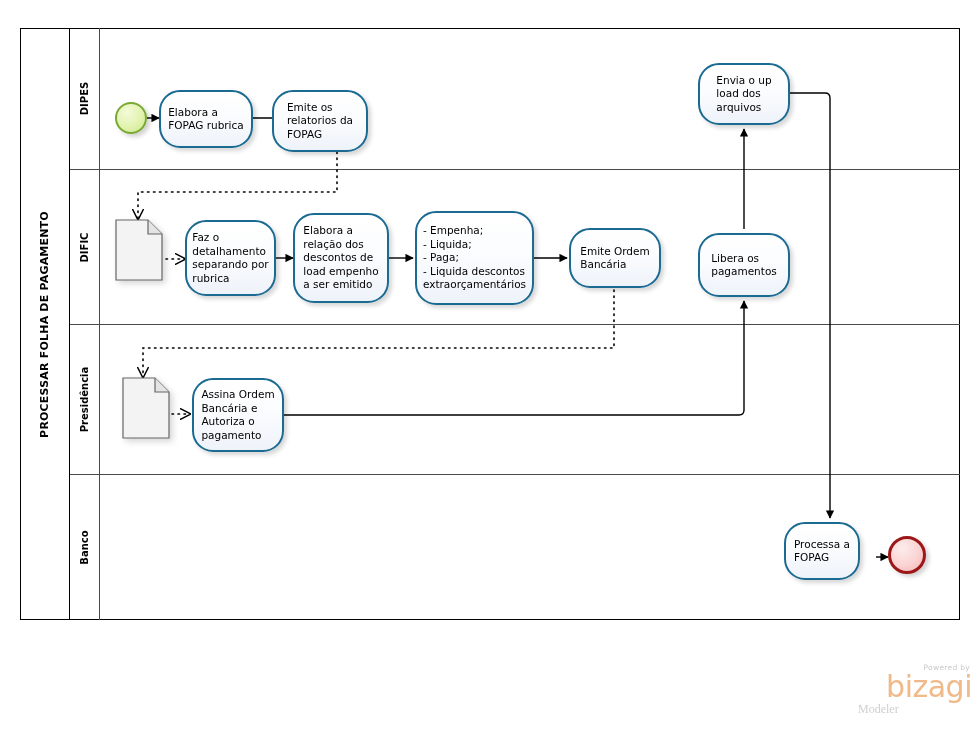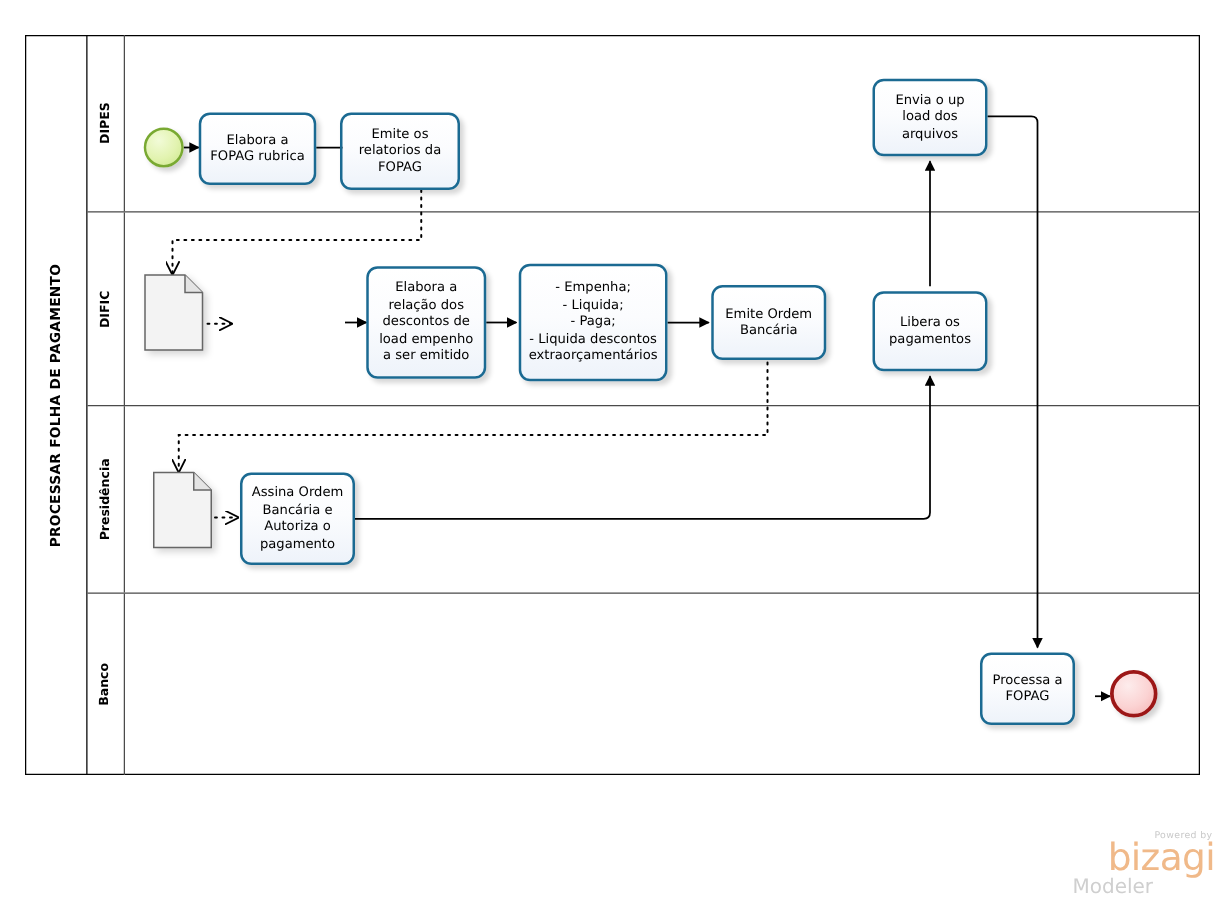--- a/index.html
+++ b/index.html
@@ -78,28 +78,28 @@
     white-space: nowrap;
     font-size: 10px;
     font-weight: bold;
     color: #000;
   }
 
   
   .task {
     position: absolute;
     border: 2px solid #1b6a92;
-    border-radius: 9px;
+    border-radius: 21px;
     box-sizing: border-box;
     background: linear-gradient(to bottom, #ffffff 0%, #fbfcfe 45%, #eef3fa 100%);
     box-shadow: 3px 3px 4px rgba(0,0,0,0.16);
     display: flex;
     align-items: center;
     justify-content: center;
-    text-align: center;
+    text-align: left;
     font-size: 10.5px;
     line-height: 13.5px;
     color: #000000;
     padding: 2px 4px;
   }
   .task span { display: block; }
 
   
   .event {
     position: absolute;
@@ -139,26 +139,27 @@
   }
   .logo .brand {
     font-size: 30px;
     font-weight: normal;
     color: #f0b989;
     letter-spacing: -0.5px;
     line-height: 30px;
     margin: 0;
   }
   .logo .modeler {
-    font-size: 16px;
+    font-size: 12px;
     color: #cfcfcf;
     line-height: 14px;
     margin: 0;
     text-align: left;
     padding-left: 4px;
+    font-family: Liberation Serif, serif;
   }
   svg { overflow: visible; }
 </style>
 </head>
 <body>
 
 <div id="canvas">
 
   <div class="pool"></div>
   <div class="pool-title">
@@ -249,20 +250,28 @@
   </div>
 
   <div class="task" style="left:272px; top:90px;  width:96px; height:62px;">
     <div>
       <span>Emite os</span>
       <span>relatorios da</span>
       <span>FOPAG</span>
     </div>
   </div>
 
+  <div class="task" style="left:185px; top:220px; width:91px; height:76px;">
+    <div>
+      <span>Faz o</span>
+      <span>detalhamento</span>
+      <span>separando por</span>
+      <span>rubrica</span>
+    </div>
+  </div>
 
   <div class="task" style="left:293px; top:213px; width:96px; height:90px;">
     <div>
       <span>Elabora a</span>
       <span>relação dos</span>
       <span>descontos de</span>
       <span>load empenho</span>
       <span>a ser emitido</span>
     </div>
   </div>

